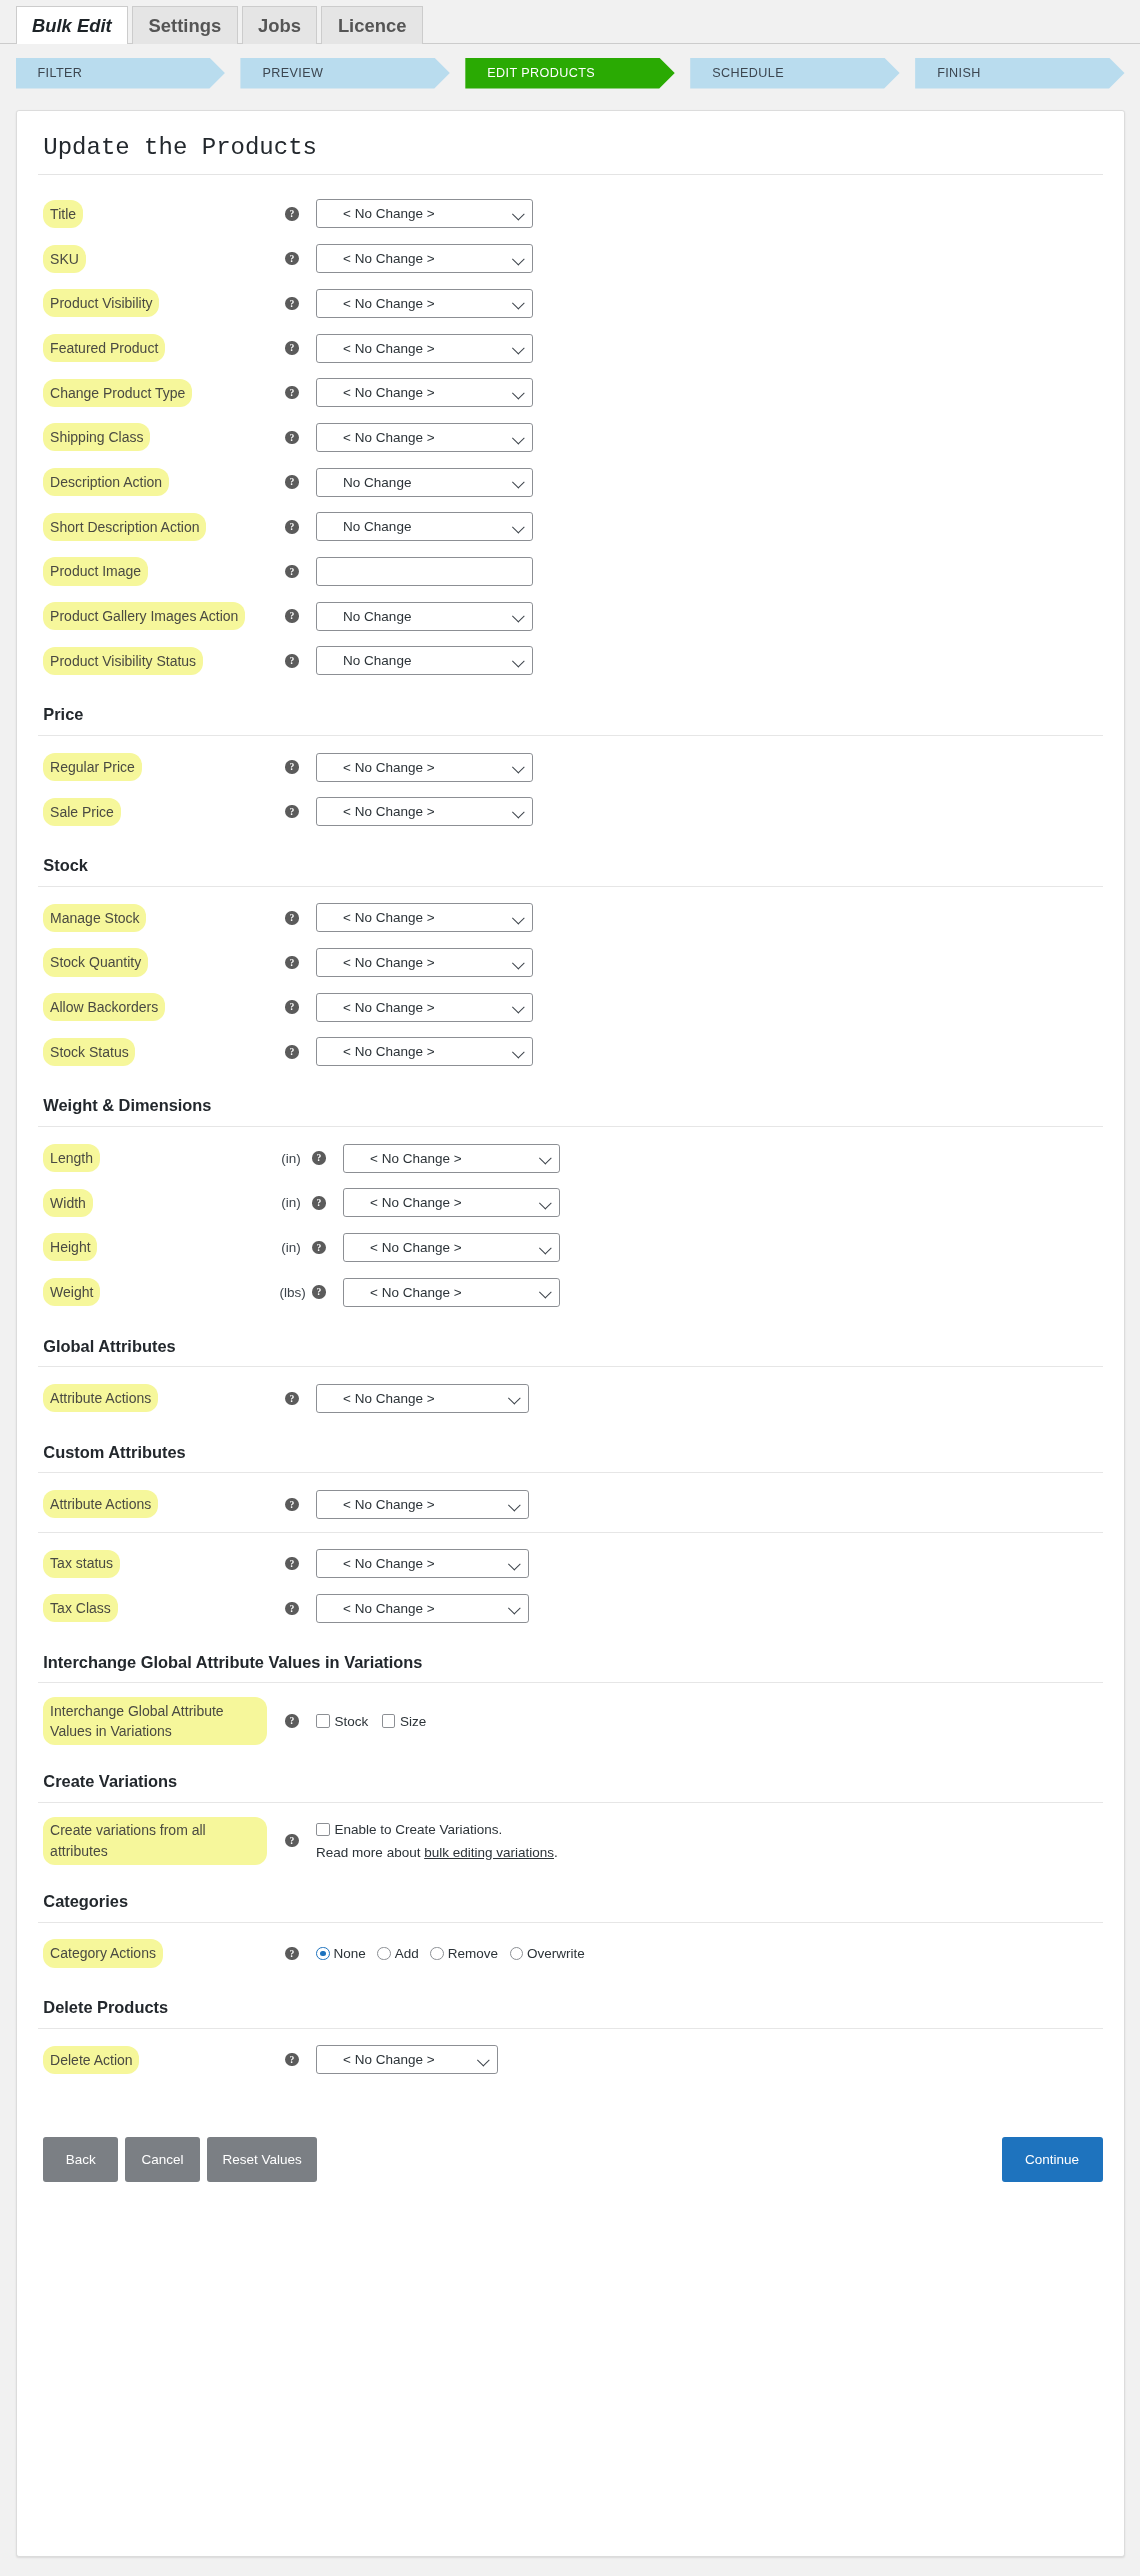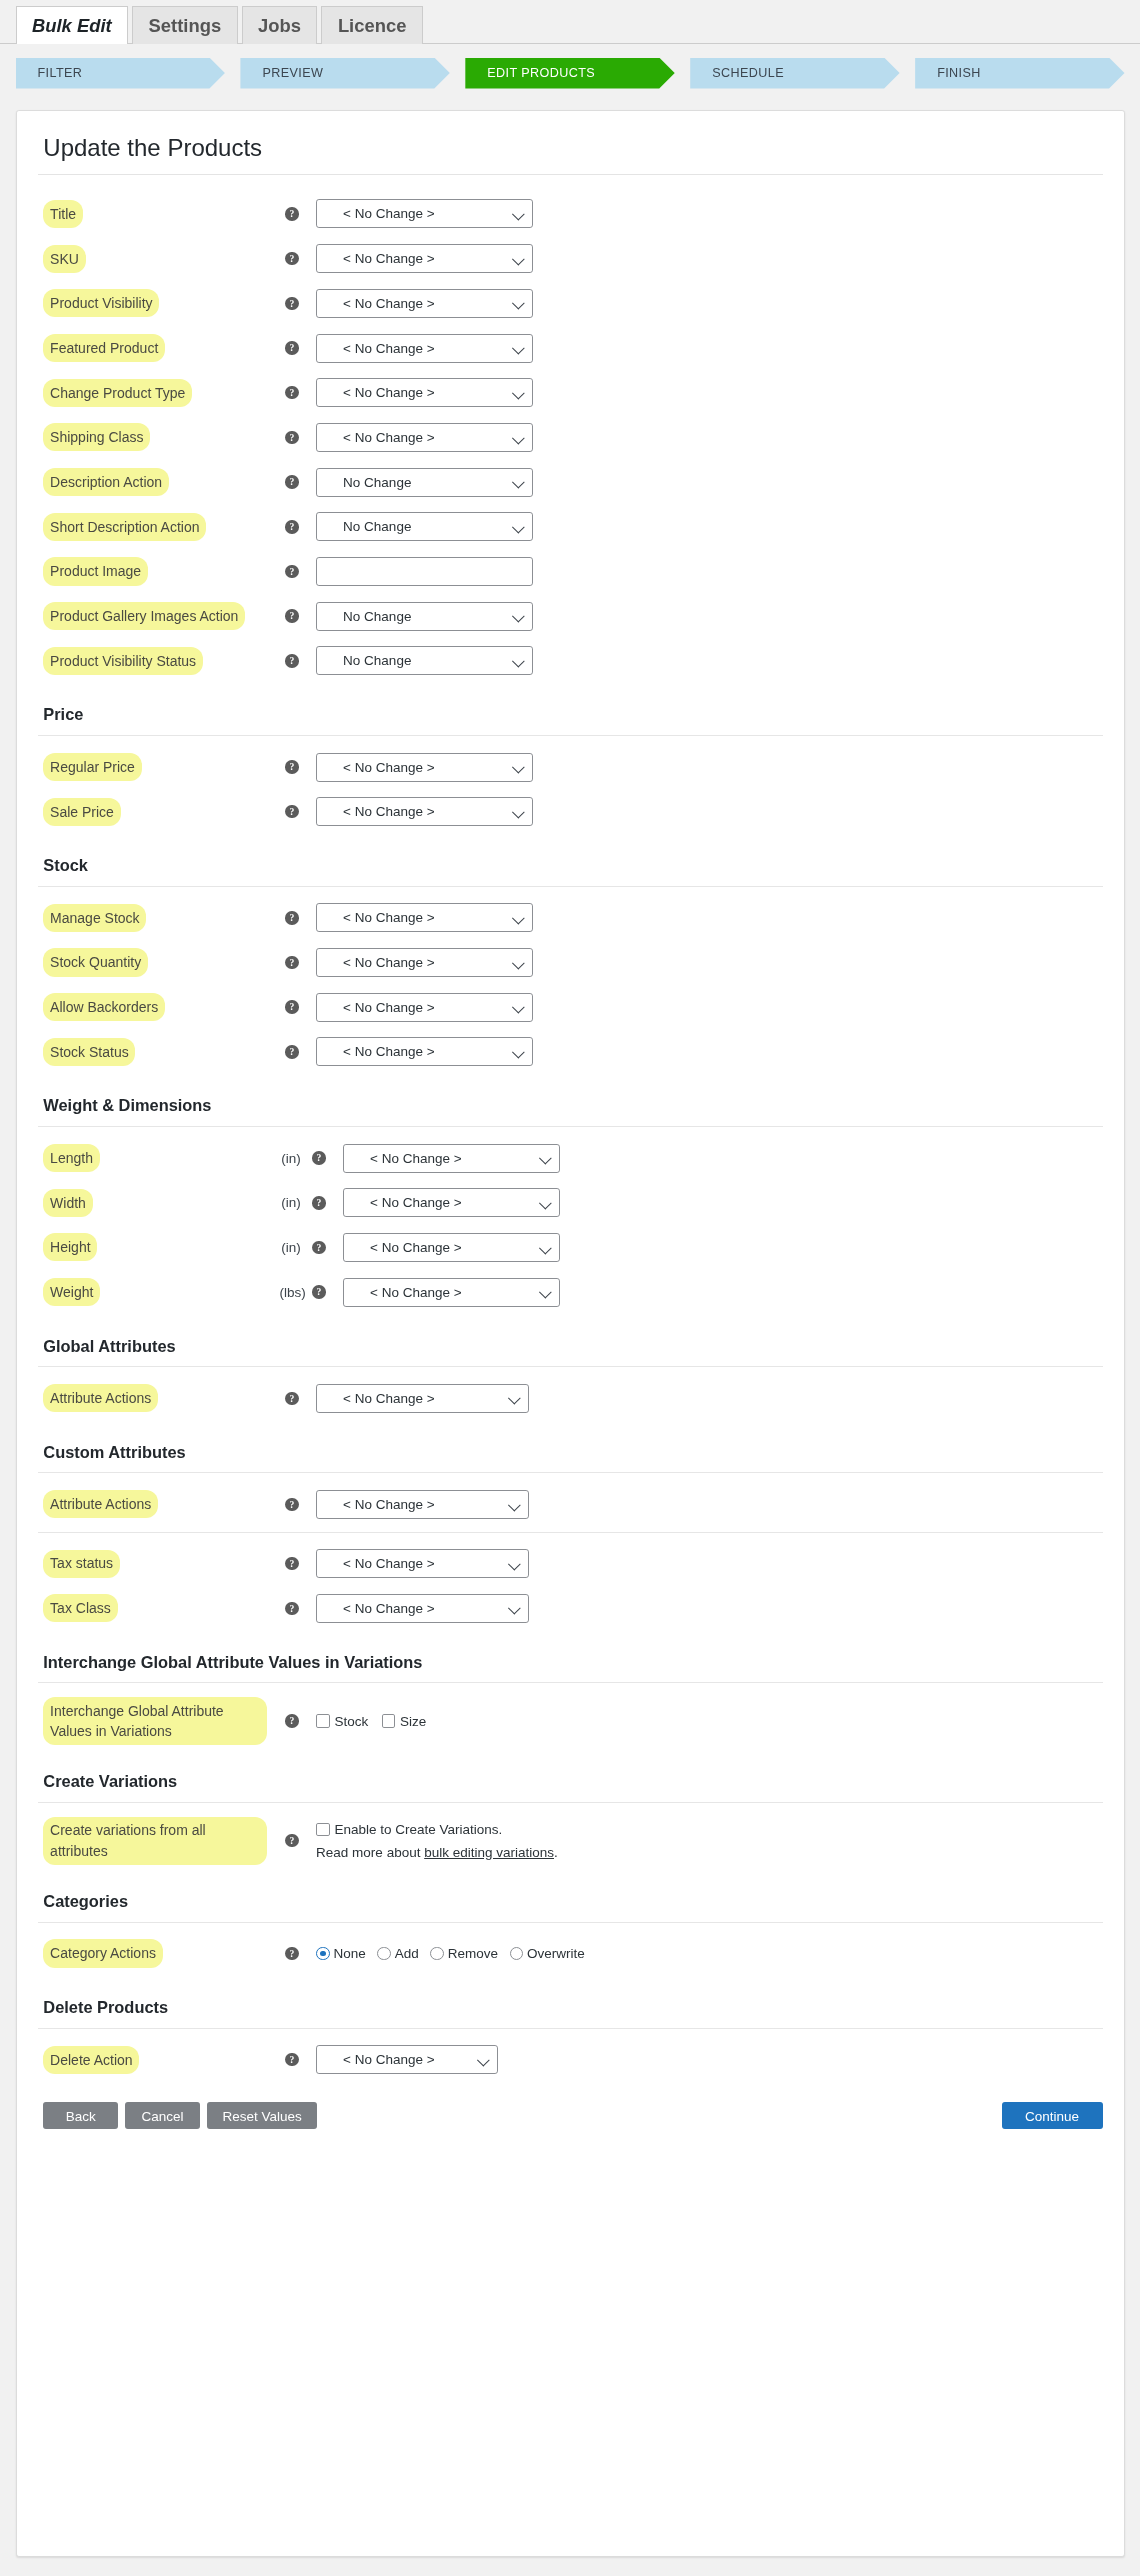--- a/index.html
+++ b/index.html
@@ -87,20 +87,21 @@
     padding: 21px 21px 17.4px 21px;
     min-height: 2447px;
   }
   .panel-title {
     font-size: 24px;
     font-weight: normal;
     color: #23282d;
     margin: 0 0 11.6px 0;
     padding: 0 0 0 5.8px;
     line-height: 1.3;
+    font-family: Liberation Mono, monospace;
   }
   .panel-title-rule {
     border: none;
     border-top: 1px solid #e4e4e4;
     margin: 0 0 21px 0;
   }
 
   
   .section-head {
     font-size: 16.4px;
@@ -286,25 +287,26 @@
     margin-top: 25px;
     padding-left: 5.8px;
   }
   .btn {
     font-size: 13.5px;
     font-family: "Liberation Sans", sans-serif;
     color: #ffffff;
     border: none;
     border-radius: 2.9px;
     padding: 0 15.5px;
-    height: 27px;
+    height: 45px;
     line-height: 29px;
     cursor: pointer;
     margin-right: 6.8px;
     text-align: center;
+    margin-top: 35px;
   }
   .btn-grey { background: #7b7f84; min-width: 75px; }
   .btn-primary {
     background: #1e73be;
     min-width: 101px;
     margin-right: 0;
     margin-left: auto;
   }
 </style>
 </head>

